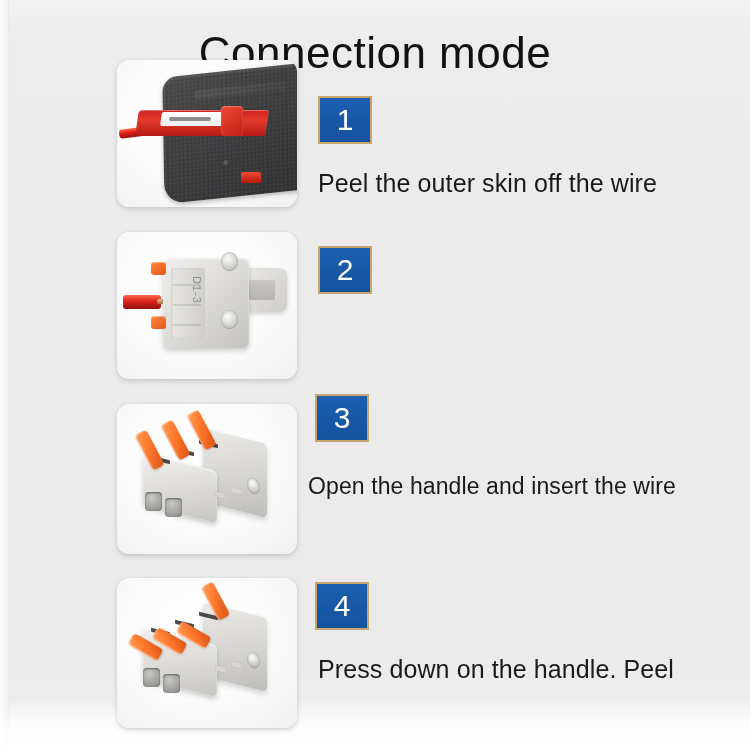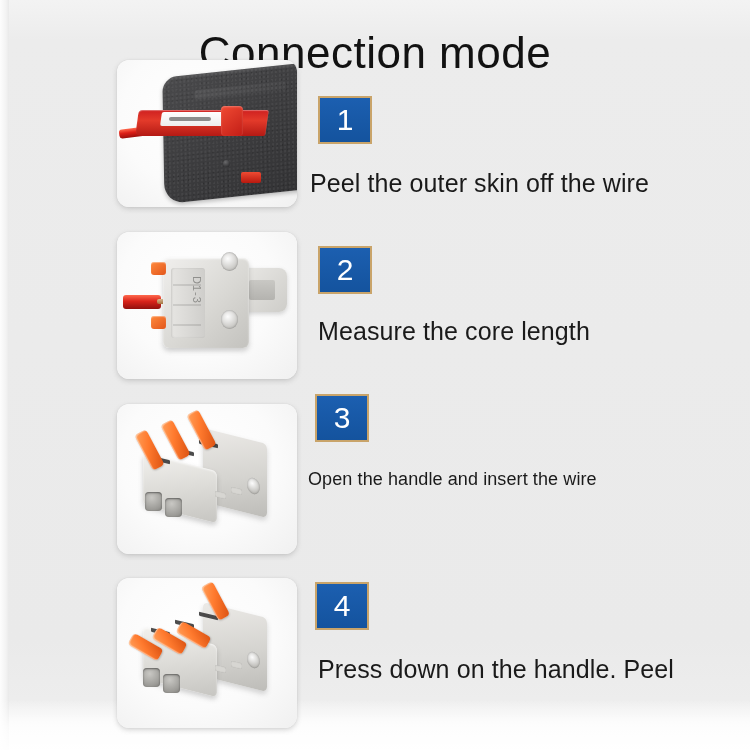--- a/index.html
+++ b/index.html
@@ -358,23 +358,23 @@
 
   
   .caption {
     position: absolute;
     font-size: 25px;
     color: #1a1a1a;
     line-height: 30px;
     white-space: nowrap;
     letter-spacing: .1px;
   }
-  .step[data-step="1"] .caption { left: 310px; top: 116px; text-align: center; }
+  .step[data-step="1"] .caption { left: 318px; top: 116px; text-align: center; }
   .step[data-step="2"] .caption { left: 318px; top: 92px;  }
-  .step[data-step="3"] .caption { left: 308px; top: 70px;  font-size: 18px; }
+  .step[data-step="3"] .caption { left: 308px; top: 77px;  font-size: 23px; }
   .step[data-step="4"] .caption { left: 318px; top: 86px;  }
 </style>
 </head>
 <body>
 
 <div id="page">
 
   <h1 class="page-title layer">Connection mode</h1>
 
   <div class="step layer" data-step="1">
@@ -418,21 +418,20 @@
         <div class="conn2-hole top"></div>
         <div class="conn2-hole bot"></div>
         <div class="conn2-lever top"></div>
         <div class="conn2-lever bot"></div>
         <div class="conn2-label">D1-3</div>
       </div>
     </div>
 
     <div class="badge">2</div>
 
-    <div class="caption">Measure the core length</div>
   </div>
 
   <div class="step layer" data-step="3">
 
     <div class="photo-card">
       <div class="photo-stage">
         <div class="conn-iso">
           <div class="wire-red-3"></div>
           <div class="ci-back"></div>
           <div class="ci-top"></div>

